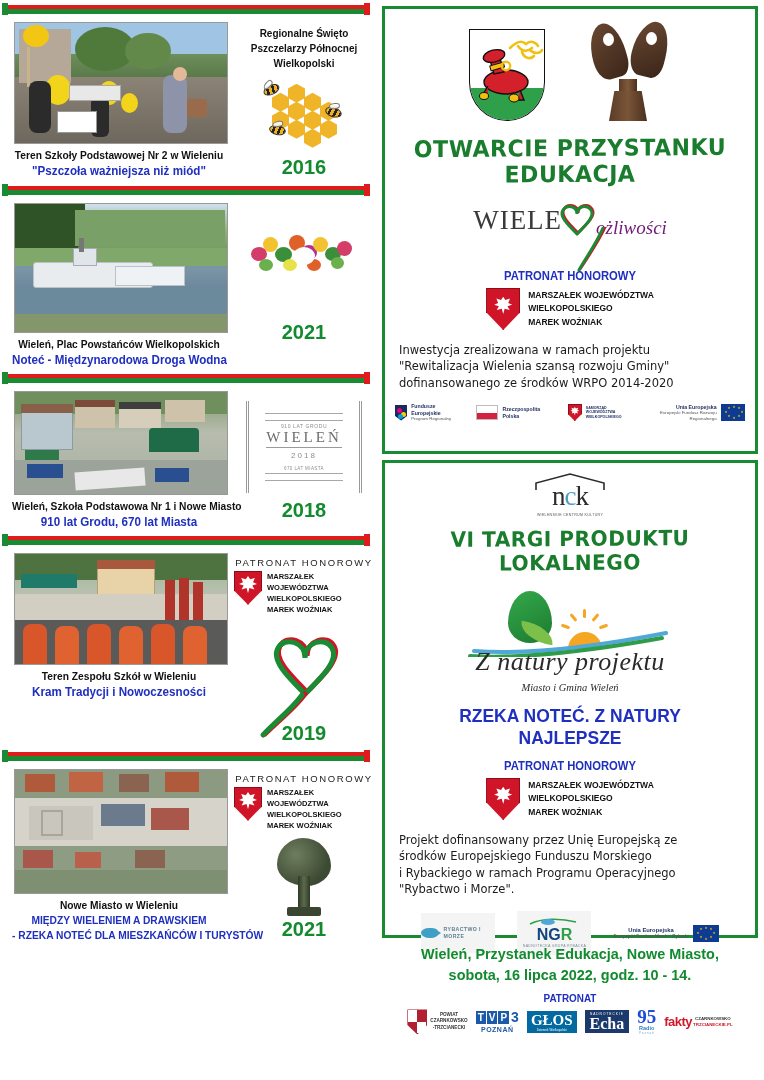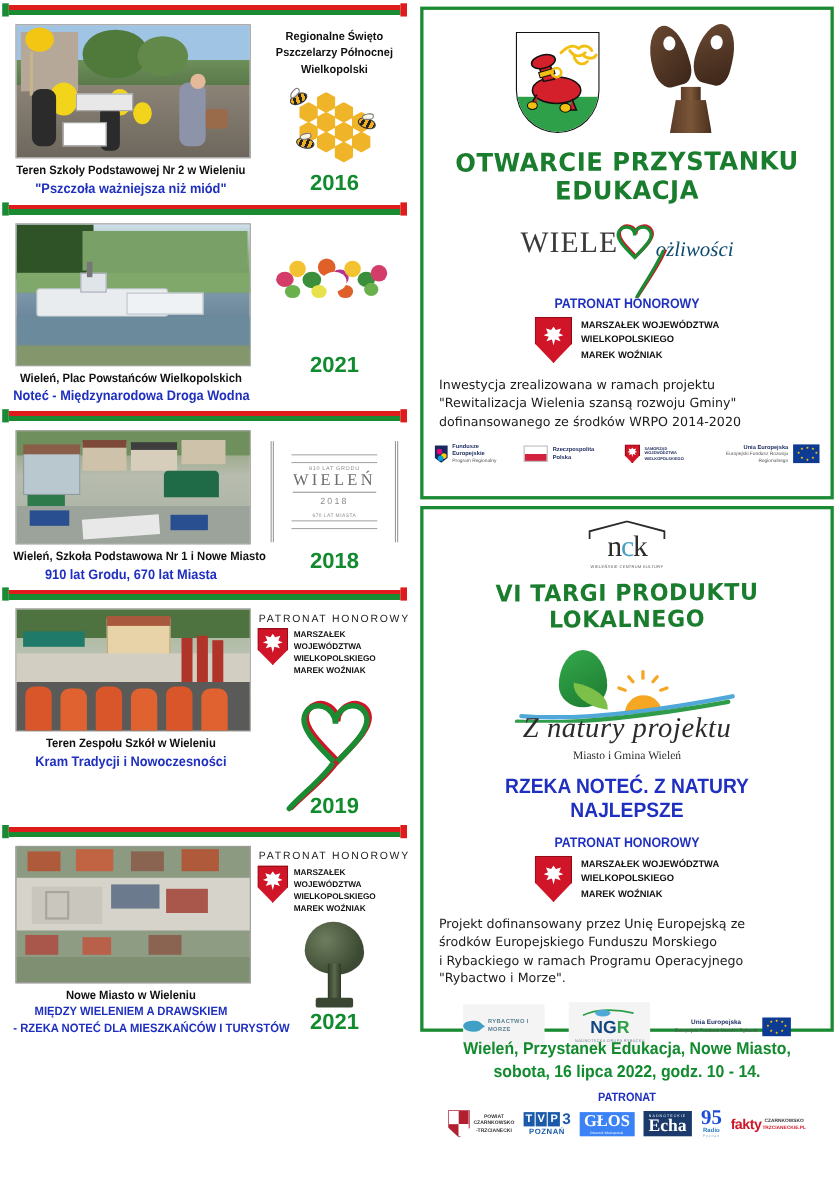--- a/index.html
+++ b/index.html
@@ -223,21 +223,21 @@
     font-family: "Liberation Serif", serif; font-size: 27px; color: #3a3a3a;
     letter-spacing: 1px;
   }
   .wm-logo .wm-heart {
     width: 40px; height: 38px; position: relative; margin: 0 -2px 0 -4px;
   }
   .wm-logo .wm-tail {
     position: absolute; left: 52%; top: 30px; width: 34px; height: 44px;
   }
   .wm-logo .wm-rest {
-    font-family: "Liberation Serif", serif; font-size: 19px; color: #0c4a6e;
+    font-family: "Liberation Serif", serif; font-size: 19px; color: #701a75;
     font-style: italic; align-self: flex-end; padding-bottom: 4px;
   }
 
   .patronat-blue {
     font-size: 12.5px; font-weight: bold; color: #1f2fbf;
     text-align: center; margin-top: 26px; transform: scaleX(.9);
   }
   .pat-row-r { display: flex; align-items: center; justify-content: center; gap: 8px; margin-top: 5px; }
   .pat-row-r .wlkp-shield { width: 34px; height: 42px; }
   .pat-txt-r { font-size: 8.5px; font-weight: bold; color: #111; line-height: 1.55; text-align: left; }
@@ -300,21 +300,21 @@
   .zn-wave {
     position: absolute; left: 0; top: 44px; width: 232px; height: 26px;
   }
   .zn-script {
     position: absolute; left: 0; right: 0; top: 60px; text-align: center;
     font-family: "Liberation Serif", serif; font-style: italic;
     font-size: 26px; color: #2b2b2b; letter-spacing: .5px;
   }
   .zn-sub {
     position: absolute; left: 0; right: 0; bottom: -2px; text-align: center;
-    font-family: "Liberation Serif", serif; 
+    font-family: "Liberation Serif", serif; font-style: italic;
     font-size: 10.5px; color: #2b2b2b;
   }
 
   .rzeka-title {
     font-size: 19px; font-weight: bold; color: #1f2fbf; text-align: center;
     margin-top: 14px; transform: scaleX(.92);
   }
 
   .fish-strip { display: flex; align-items: center; justify-content: center; gap: 22px; margin-top: 14px; }
   .fish-box {
@@ -350,21 +350,21 @@
   .sp-powiat-txt { font-size: 4.6px; font-weight: bold; color: #333; line-height: 1.5; }
   .tvp {
     display: flex; flex-direction: column; align-items: center;
   }
   .tvp .row1 { display: flex; align-items: stretch; }
   .tvp .tb { background: #1b5aa8; color: #fff; font-size: 10px; font-weight: bold;
              padding: 1px 2px; margin-right: 1px; font-family: "Liberation Sans", sans-serif; }
   .tvp .three { color: #1b5aa8; font-size: 14px; font-weight: bold; line-height: .9; margin-left: 1px; }
   .tvp .poz { color: #1b5aa8; font-size: 7px; font-weight: bold; letter-spacing: .5px; margin-top: 2px; }
   .glos {
-    background: #3b82f6; color: #fff; padding: 2px 4px 1px; text-align: center;
+    background: #0369a1; color: #fff; padding: 2px 4px 1px; text-align: center;
   }
   .glos .g1 { font-size: 15px; font-weight: bold; font-family: "Liberation Serif", serif; line-height: 1; }
   .glos .g2 { font-size: 2.9px; letter-spacing: .1px; }
   .echa {
     background: #1b3a6b; color: #fff; padding: 2px 5px 1px; text-align: center;
   }
   .echa .e1 { font-size: 3.2px; letter-spacing: 1px; }
   .echa .e2 { font-family: "Liberation Serif", serif; font-size: 16px; font-weight: bold; line-height: 1; }
   .radio95 { text-align: center; }
   .radio95 .n95 { font-size: 19px; font-weight: bold; color: #1d4ed8; line-height: .85; font-family: "Liberation Serif", serif; }

